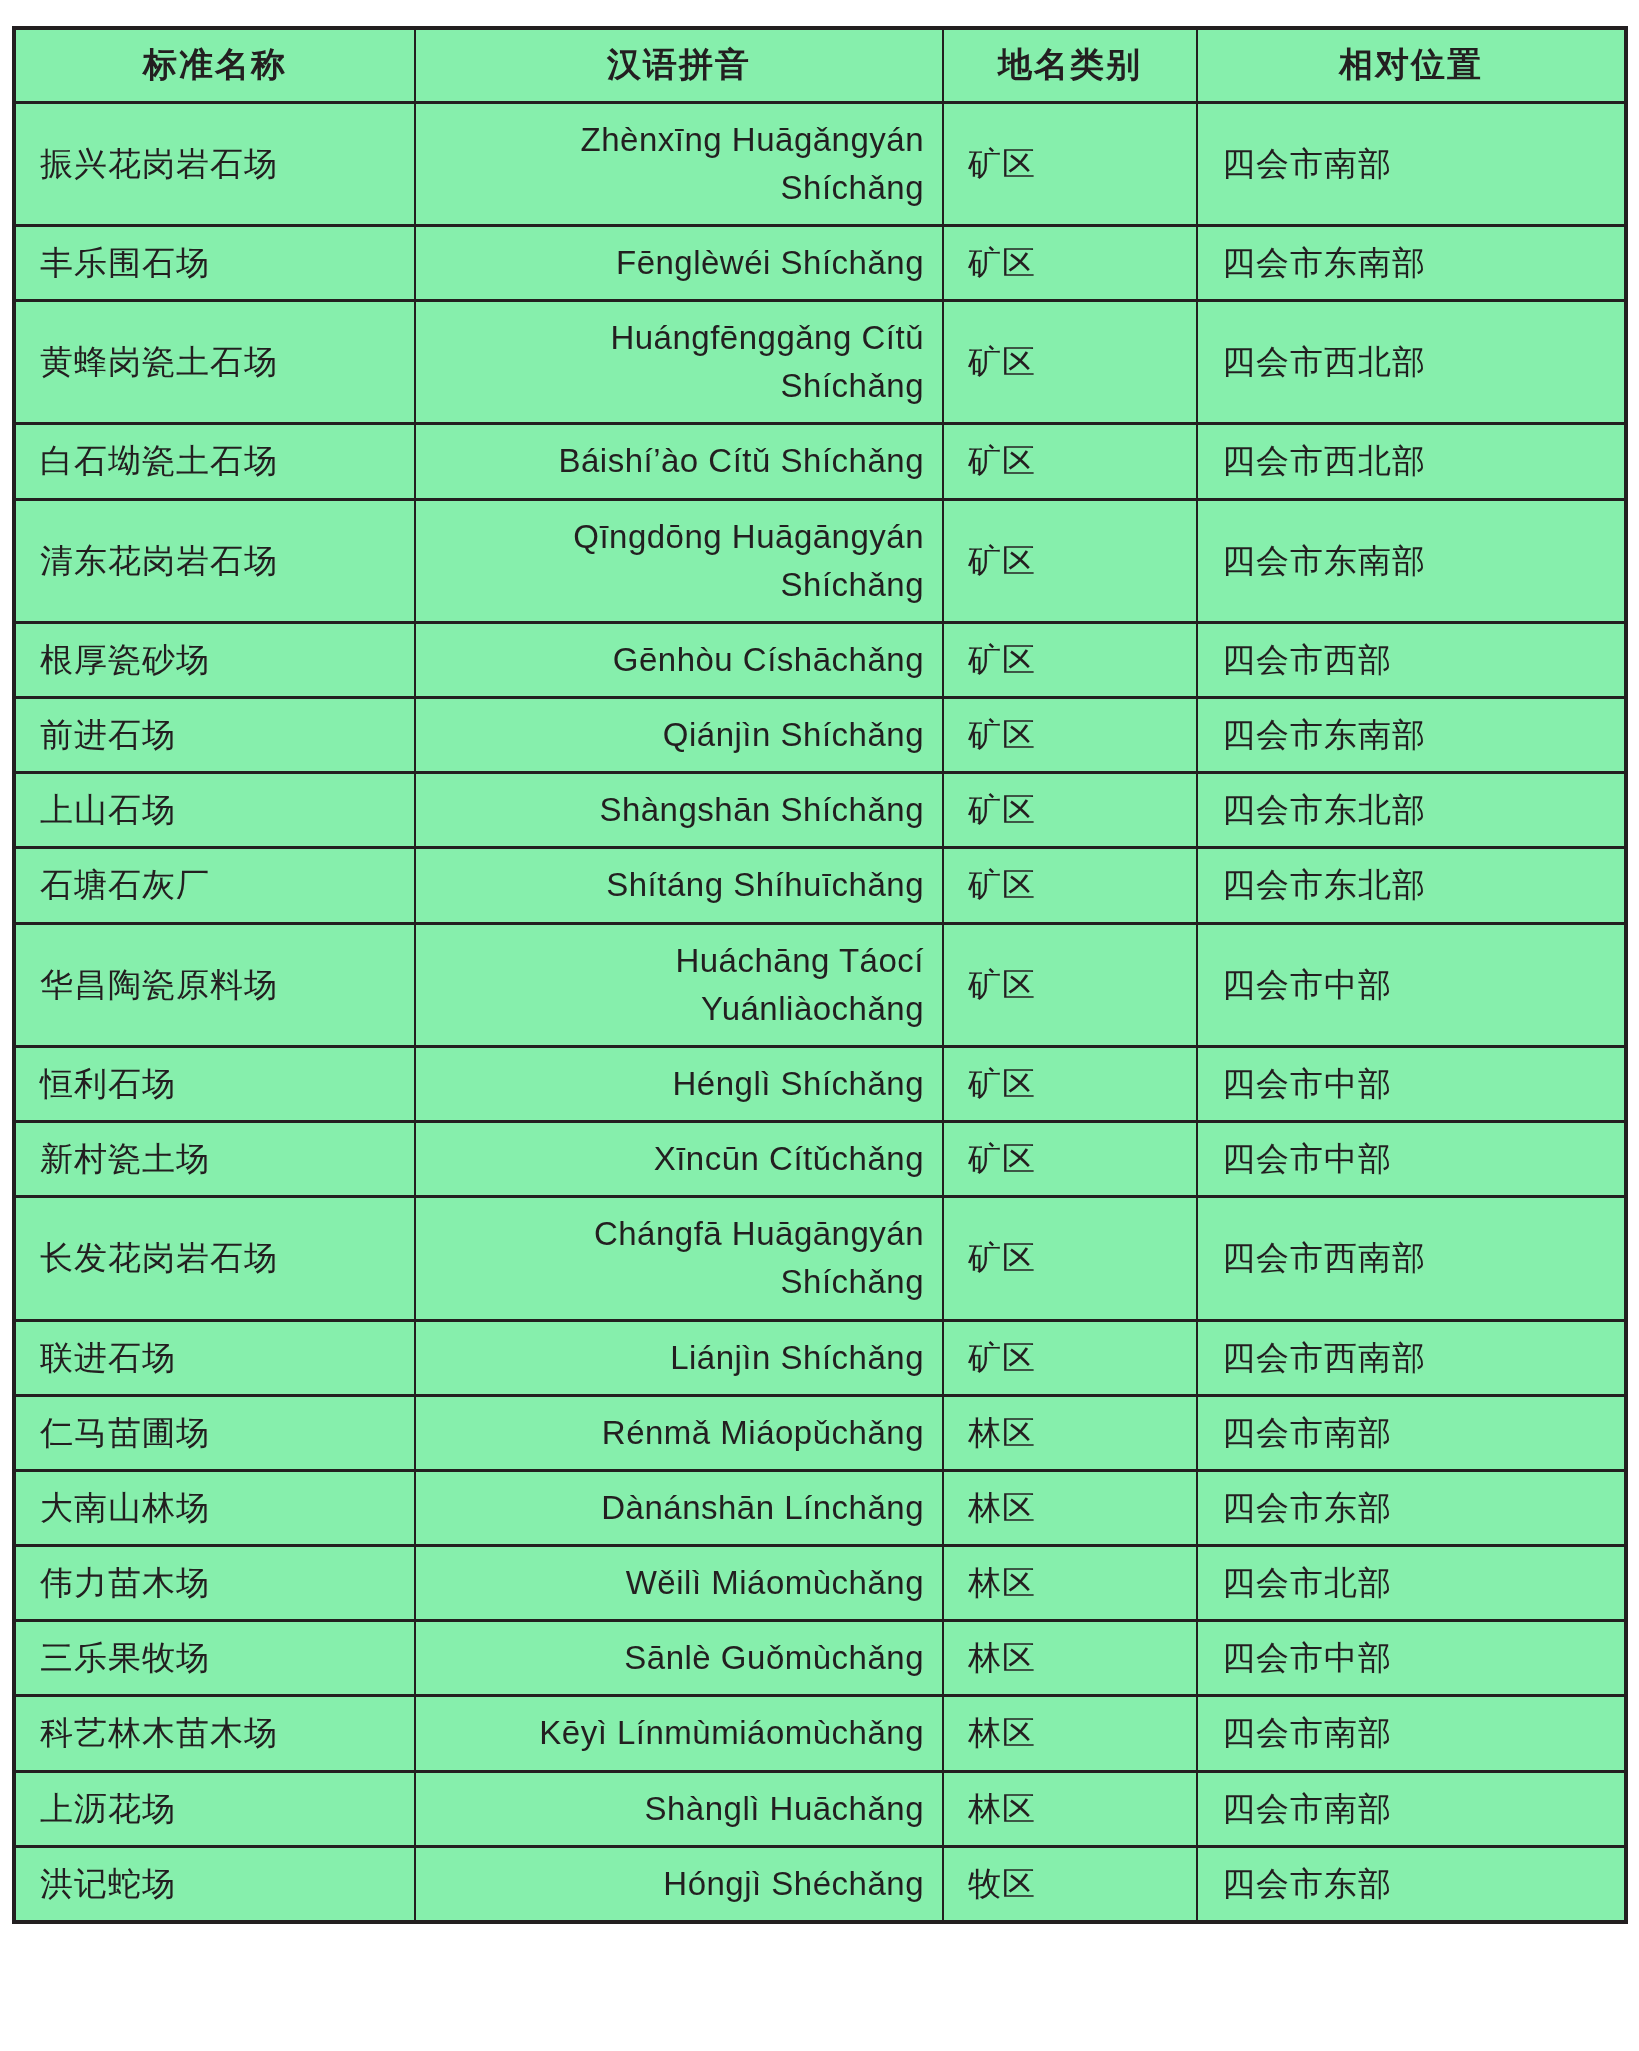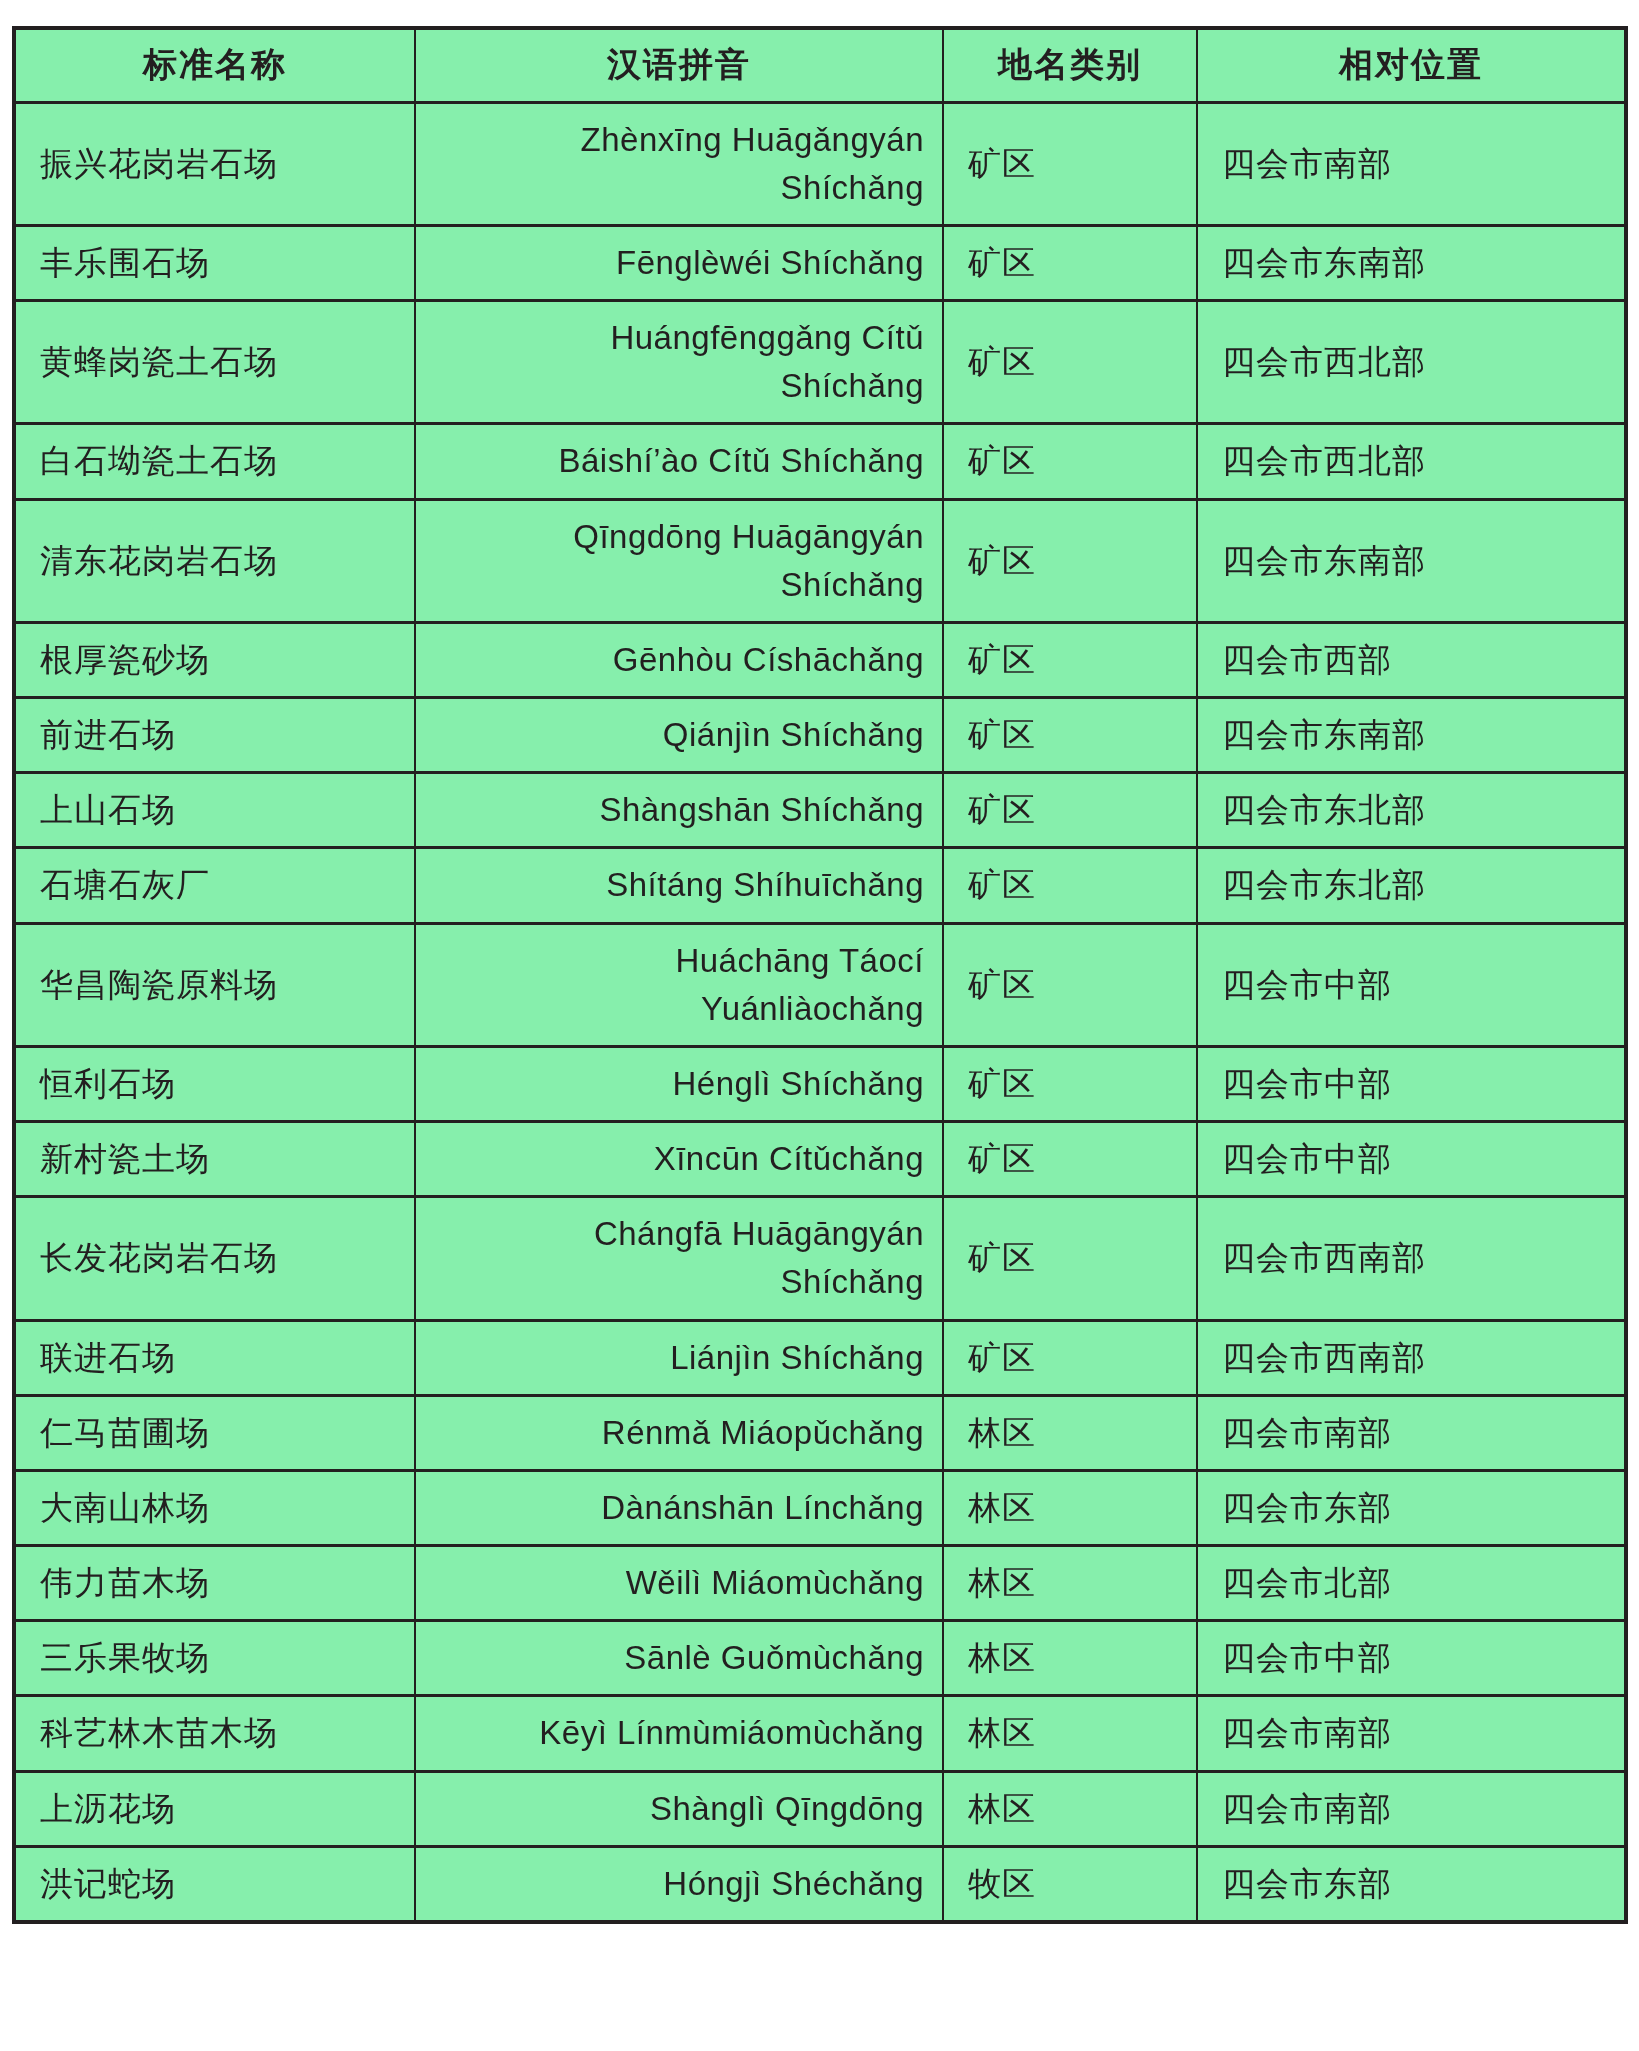--- a/index.html
+++ b/index.html
@@ -200,21 +200,21 @@
           <td class="col-position">四会市中部</td>
         </tr>
         <tr>
           <td class="col-name">科艺林木苗木场</td>
           <td class="col-pinyin">Kēyì Línmùmiáomùchǎng</td>
           <td class="col-category">林区</td>
           <td class="col-position">四会市南部</td>
         </tr>
         <tr>
           <td class="col-name">上沥花场</td>
-          <td class="col-pinyin">Shànglì Qīngdōng</td>
+          <td class="col-pinyin">Shànglì Huāchǎng</td>
           <td class="col-category">林区</td>
           <td class="col-position">四会市南部</td>
         </tr>
         <tr>
           <td class="col-name">洪记蛇场</td>
           <td class="col-pinyin">Hóngjì Shéchǎng</td>
           <td class="col-category">牧区</td>
           <td class="col-position">四会市东部</td>
         </tr>
       </tbody>

